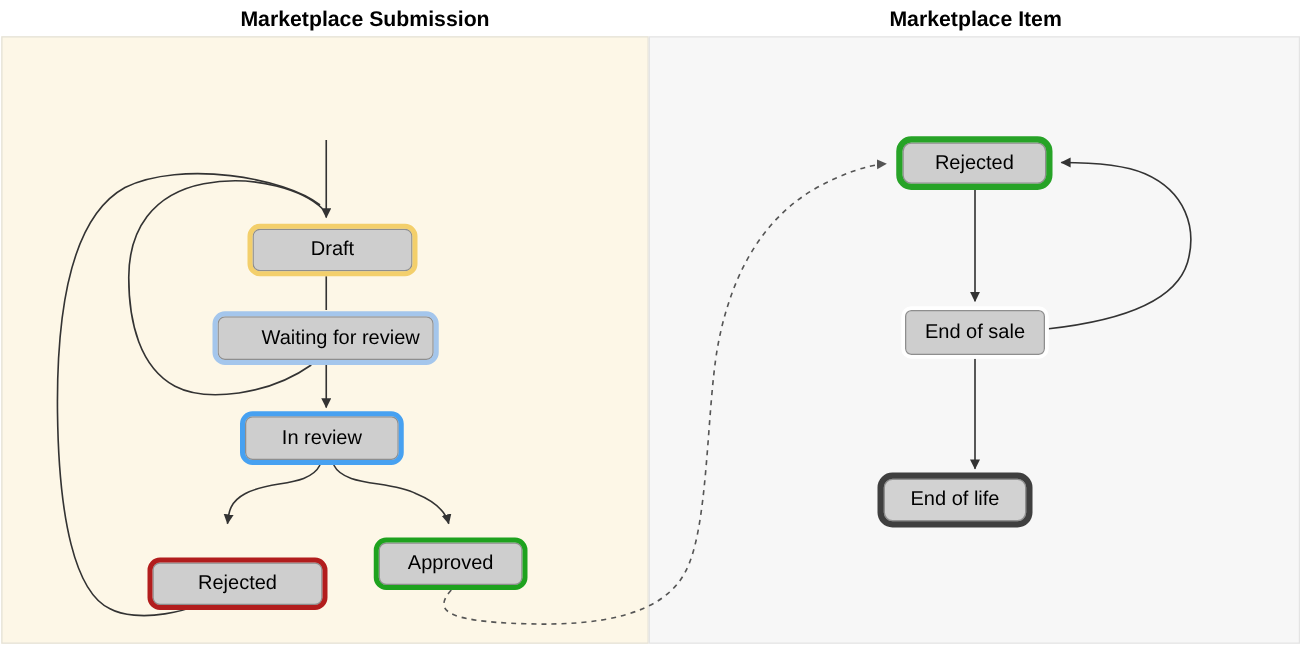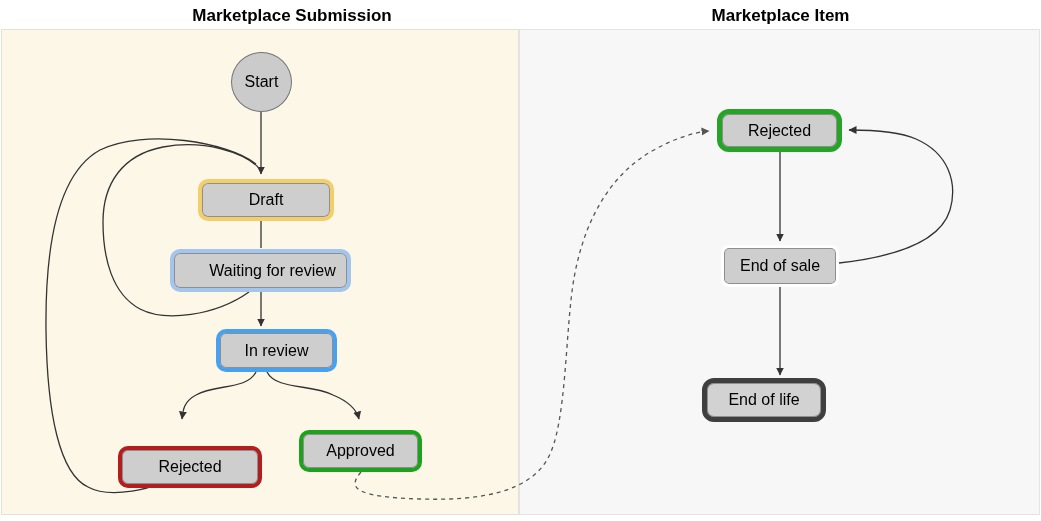--- a/index.html
+++ b/index.html
@@ -9,21 +9,21 @@
   #title-right{left:520px;width:521px;}
   .panel{position:absolute;top:29px;height:486px;box-sizing:border-box;border:1px solid #e4e1d6;}
   #panel-left{left:1px;width:518px;}
   #panel-right{left:519px;width:521px;border-color:#e4e4e4;}
   .node{position:absolute;box-sizing:border-box;display:flex;align-items:center;justify-content:center;
         font-size:16px;color:#000;border-style:solid;border-radius:10px;
         box-shadow:inset 0 0 0 1px rgba(90,90,90,.55);}
   #node-start{left:231px;top:52px;width:61px;height:60px;border-radius:50%;border-width:1px;box-shadow:none;}
   #node-draft{left:198px;top:179px;width:136px;height:42px;border-width:4px;}
   #node-waiting{left:170px;top:249px;width:181px;height:43px;border-width:4px;}
-  #node-in-review{left:216px;top:329px;width:121px;height:43px;border-width:4px;}
+  #node-in-review{left:192px;top:329px;width:131px;height:43px;border-width:4px;}
   #node-rejected{left:118px;top:446px;width:144px;height:42px;border-width:4px;}
   #node-approved{left:299px;top:430px;width:123px;height:42px;border-width:4px;}
   #node-published{left:717px;top:109px;width:125px;height:43px;border-width:5px;border-radius:12px;}
   #node-end-of-sale{left:721px;top:245px;width:118px;height:42px;border-width:3px;border-radius:8px;}
   #node-end-of-life{left:702px;top:378px;width:124px;height:44px;border-width:5px;border-radius:12px;}
   #edges{position:absolute;left:0;top:0;width:1041px;height:521px;pointer-events:none;}
   .edge{fill:none;stroke:var(--edge,#333);stroke-width:1.3px;}
   .edge.dashed{stroke:var(--edge-dashed,#555);stroke-dasharray:4 4;}
 </style>
 </head>
@@ -52,21 +52,20 @@
     <path class="edge" d="M249,292 C215,316 165,322 140,309 C112,294 103,258 103,222 C103,184 122,155 163,147 C205,139 244,153 258,167"></path>
     <path class="edge" d="M256,372 C247,390 215,384 196,395 C183,402 183,411 182,419" marker-end="url(#arrow)"></path>
     <path class="edge" d="M267,372 C276,390 312,384 333,395 C350,402 357,411 359,419" marker-end="url(#arrow)"></path>
     <path class="edge" d="M178,472 C155,492 108,498 88,487 C60,474 47,415 46,330 C45,240 60,172 100,150 C145,128 228,142 256,164"></path>
     <path class="edge dashed" d="M361,472 C348,487 352,497 420,499 C480,501 530,492 548,458 C567,424 565,330 574,278 C583,228 605,178 652,151 C673,139 694,132 709,131" marker-end="url(#arrow-d)"></path>
     <path class="edge" d="M780,152 L780,241" marker-end="url(#arrow)"></path>
     <path class="edge" d="M839,263 C893,257 940,243 950,210 C958,182 948,153 916,139 C900,132 872,130 849,130" marker-end="url(#arrow)"></path>
     <path class="edge" d="M780,287 L780,375" marker-end="url(#arrow)"></path>
   </svg>
 
-  <div class="node" id="node-start" style="border-color: rgb(117, 117, 117); background-color: rgb(203, 203, 203);">Start</div>
   <div class="node" id="node-draft" style="border-color: rgb(243, 207, 107); background-color: rgb(206, 206, 206);">Draft</div>
   <div class="node" id="node-waiting" style="border-color: rgb(164, 198, 236); background-color: rgb(206, 206, 206); padding-left: 24px;">Waiting for review</div>
   <div class="node" id="node-in-review" style="border-color: rgb(71, 161, 241); background-color: rgb(206, 206, 206);">In review</div>
   <div class="node" id="node-rejected" style="border-color: rgb(178, 29, 29); background-color: rgb(206, 206, 206);">Rejected</div>
   <div class="node" id="node-approved" style="border-color: rgb(30, 162, 30); background-color: rgb(206, 206, 206);">Approved</div>
   <div class="node" id="node-published" style="border-color: rgb(39, 163, 39); background-color: rgb(206, 206, 206);">Rejected</div>
   <div class="node" id="node-end-of-sale" style="border-color: rgb(255, 255, 255); background-color: rgb(206, 206, 206);">End of sale</div>
   <div class="node" id="node-end-of-life" style="border-color: rgb(63, 63, 63); background-color: rgb(210, 210, 210);">End of life</div>
 
 </div>

